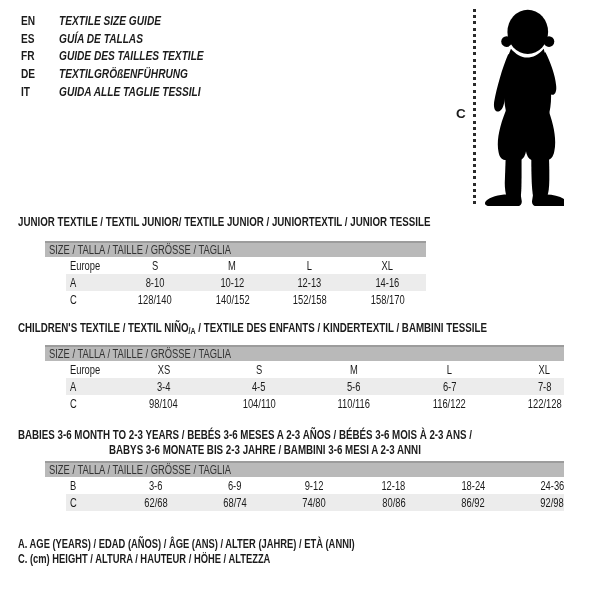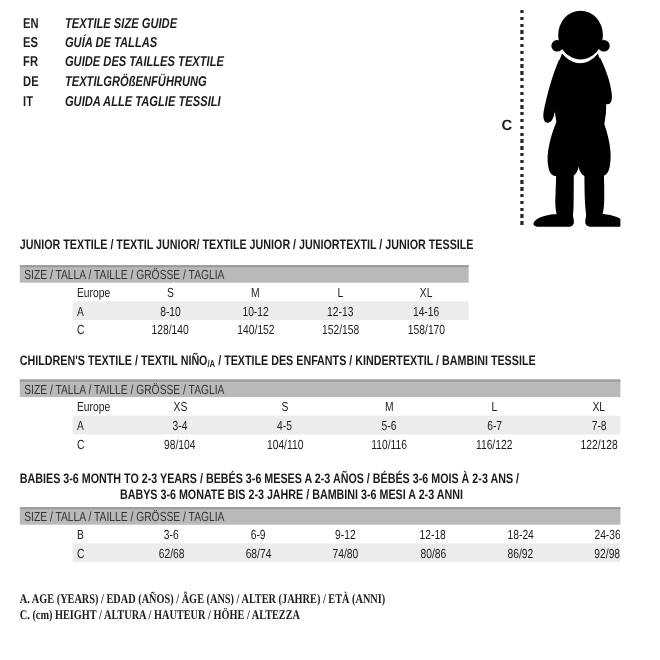--- a/index.html
+++ b/index.html
@@ -41,29 +41,30 @@
   }
   .sec-heading sub{font-size:9px;vertical-align:-2px;}
 
   
   .size-table{position:absolute;left:18px;font-size:12px;}
   .t-header{
     height:14px;background:var(--table-header-bg,#b9b9b9);
     border-top:2px solid var(--table-header-border,#9c9c9c);
     display:flex;align-items:center;padding-left:4px;
     color:var(--table-header-text,#333);
+    margin-left:27px;
   }
   .t-row{display:flex;align-items:center;height:17px;margin-left:48px;}
   .t-row.striped{background:var(--row-stripe,#ececec);}
   .t-label{flex:0 0 46px;padding-left:4px;}
   .t-cell{flex:1;text-align:center;}
 
   
   .footnotes{position:absolute;left:18px;top:537px;font-weight:bold;font-size:12px;line-height:15.3px;}
-  .footnotes div{height:15.3px;font-family:Liberation Serif, serif;}
+  .footnotes div{height:15.3px;}
 </style>
 </head>
 <body style="--background: #ffffff; --text: #1b1b1b; --table-header-bg: #b9b9b9; --table-header-border: #9c9c9c; --table-header-text: #333333; --row-stripe: #ececec; --silhouette: #000000;">
 
 <div class="page">
 
   <div class="lang-list">
     <div class="lang-row">
       <span class="lang-code"><span class="cond">EN</span></span>
       <span class="lang-title"><span class="cond">TEXTILE SIZE GUIDE</span></span>

